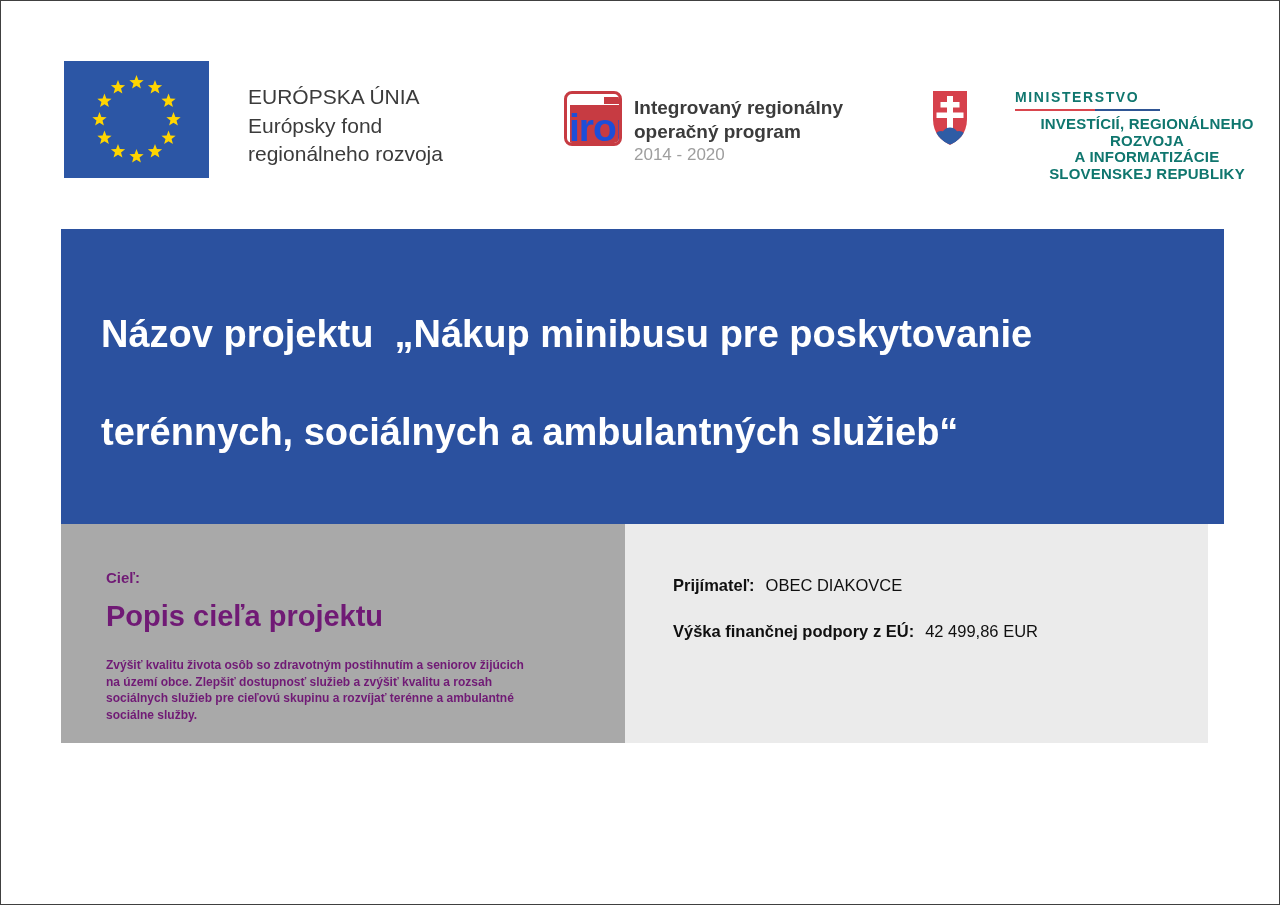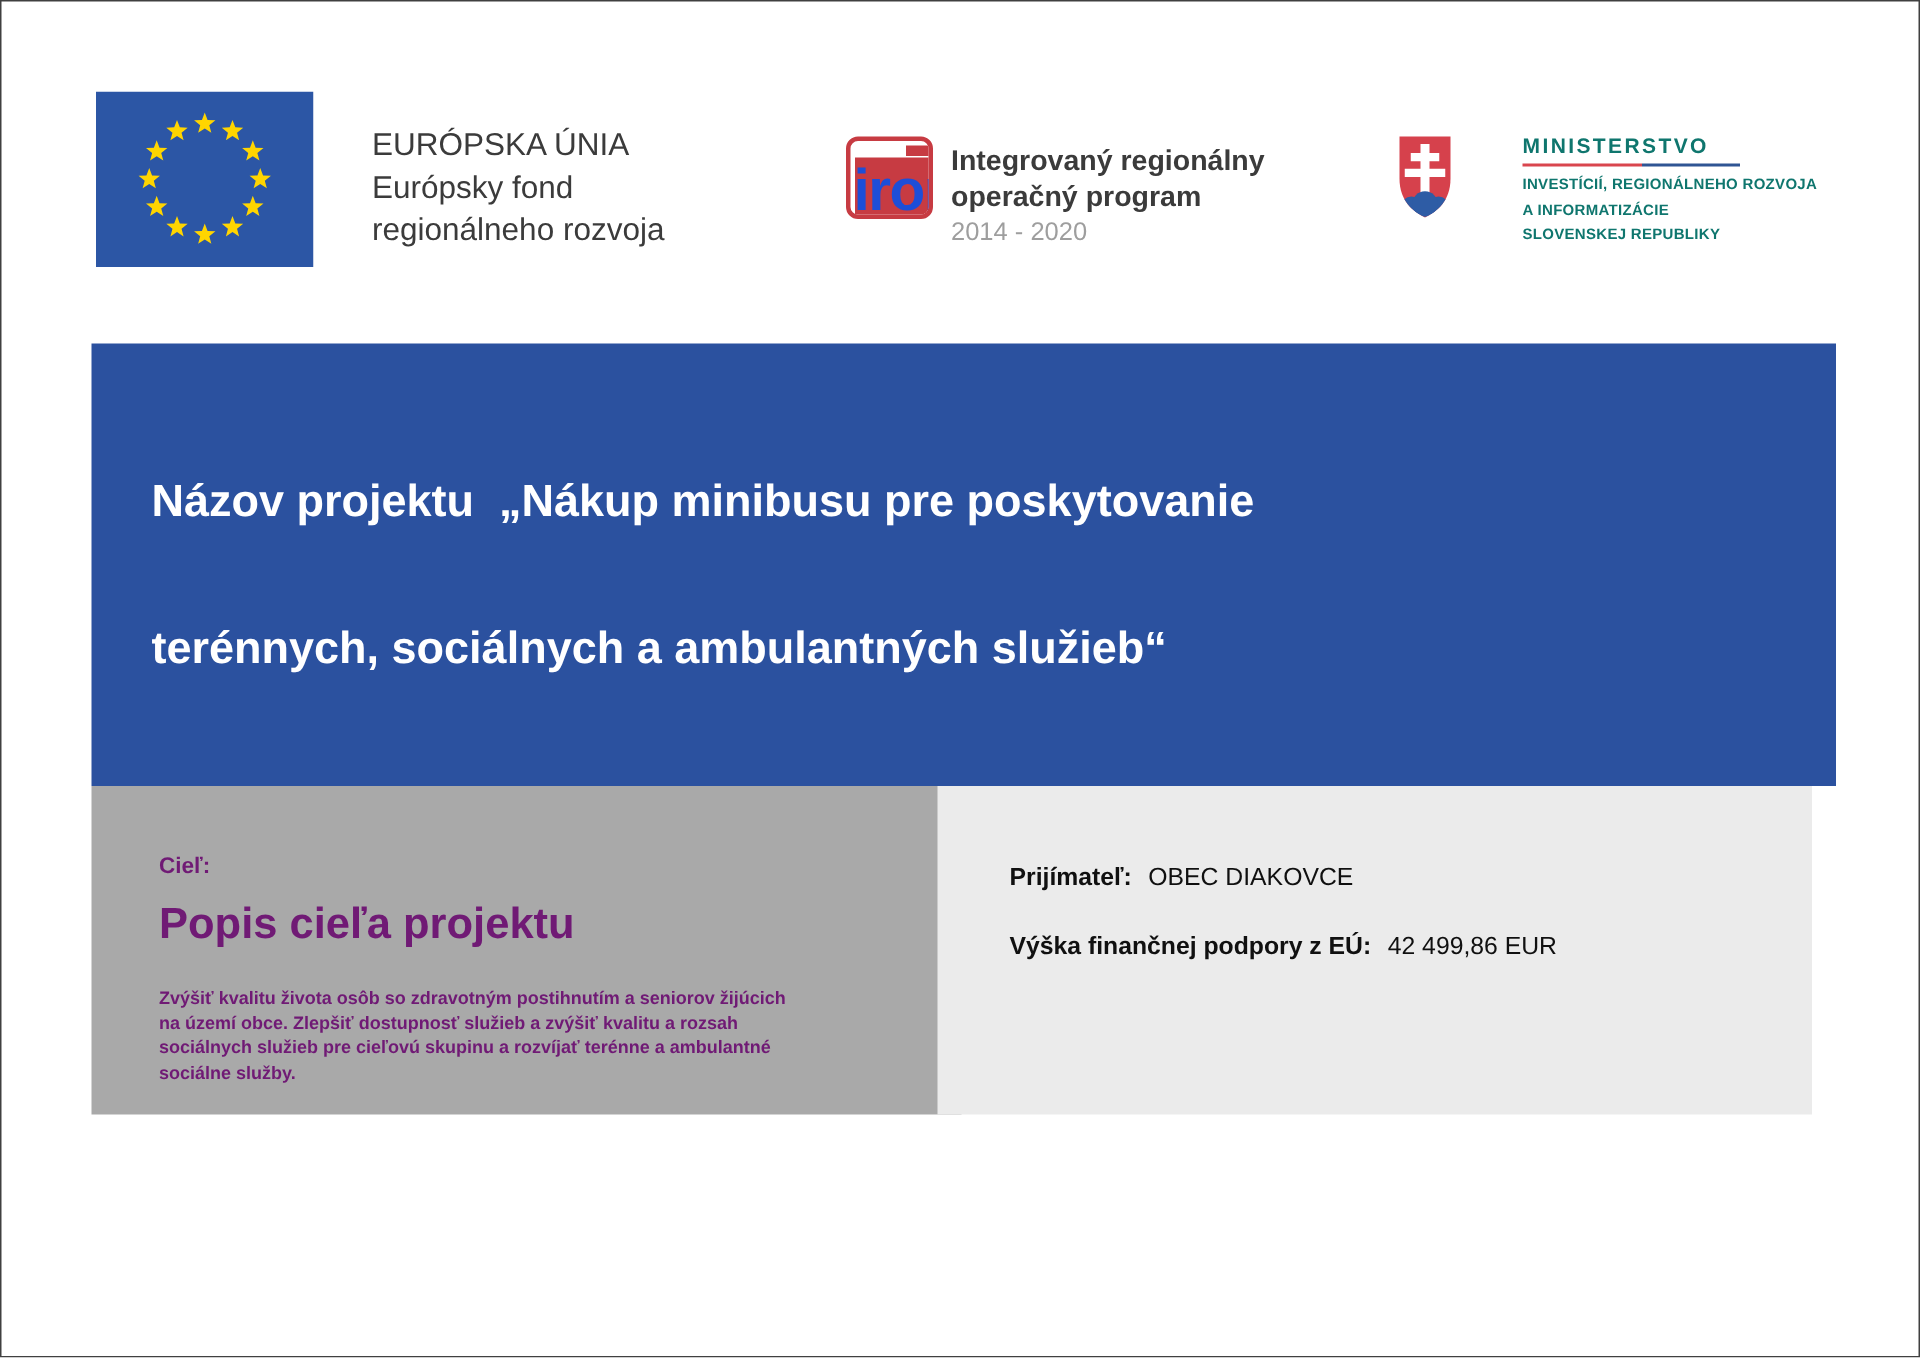--- a/index.html
+++ b/index.html
@@ -43,32 +43,32 @@
   .irop-line { font-weight:bold; font-size:19px; line-height:24px; color:#3b3b3b; }
   .irop-years { font-size:17px; line-height:22px; color:#9e9e9e; }
 
   .ministry-coat { position:absolute; left:929px; top:88px; width:40px; height:58px; display:block; }
   .ministry-text { position:absolute; left:978px; top:88px; color:#0f766e;margin-left:36px; }
   .ministry-title { font-weight:bold; font-size:14px; line-height:16px; letter-spacing:1.6px; }
   .ministry-underline {
     width:145px; height:2px; margin:4px 0 5px 0;
     background:linear-gradient(to right,#d9464e 0 55%,#2f5594 55% 100%);
   }
-  .ministry-line { font-weight:bold; font-size:10px; line-height:16.5px; letter-spacing:0.2px; }
+  .ministry-line { font-weight:bold; font-size:15px; line-height:16.5px; letter-spacing:0.2px;text-align:center; }
 
   
   .banner {
     position:absolute; left:60px; top:228px;
     width:1163px; height:295px;
     background:#2b519f;
     padding:53px 40px 0 40px;
     color:#ffffff;
   }
   .banner-label { font-weight:bold; font-size:15px; line-height:18px; }
-  .banner-title { margin-top:28px; font-weight:bold; font-size:30px; line-height:49px; white-space:pre-wrap; }
+  .banner-title { margin-top:28px; font-weight:bold; font-size:38px; line-height:49px; white-space:pre-wrap; }
 
   
   .goal-box {
     position:absolute; left:60px; top:523px;
     width:580px; height:219px;
     background:#a9a9a9;
     padding:45px 38px 0 45px;
     color:#701a75;
   }
   .goal-label { font-weight:bold; font-size:15px; line-height:18px; }

